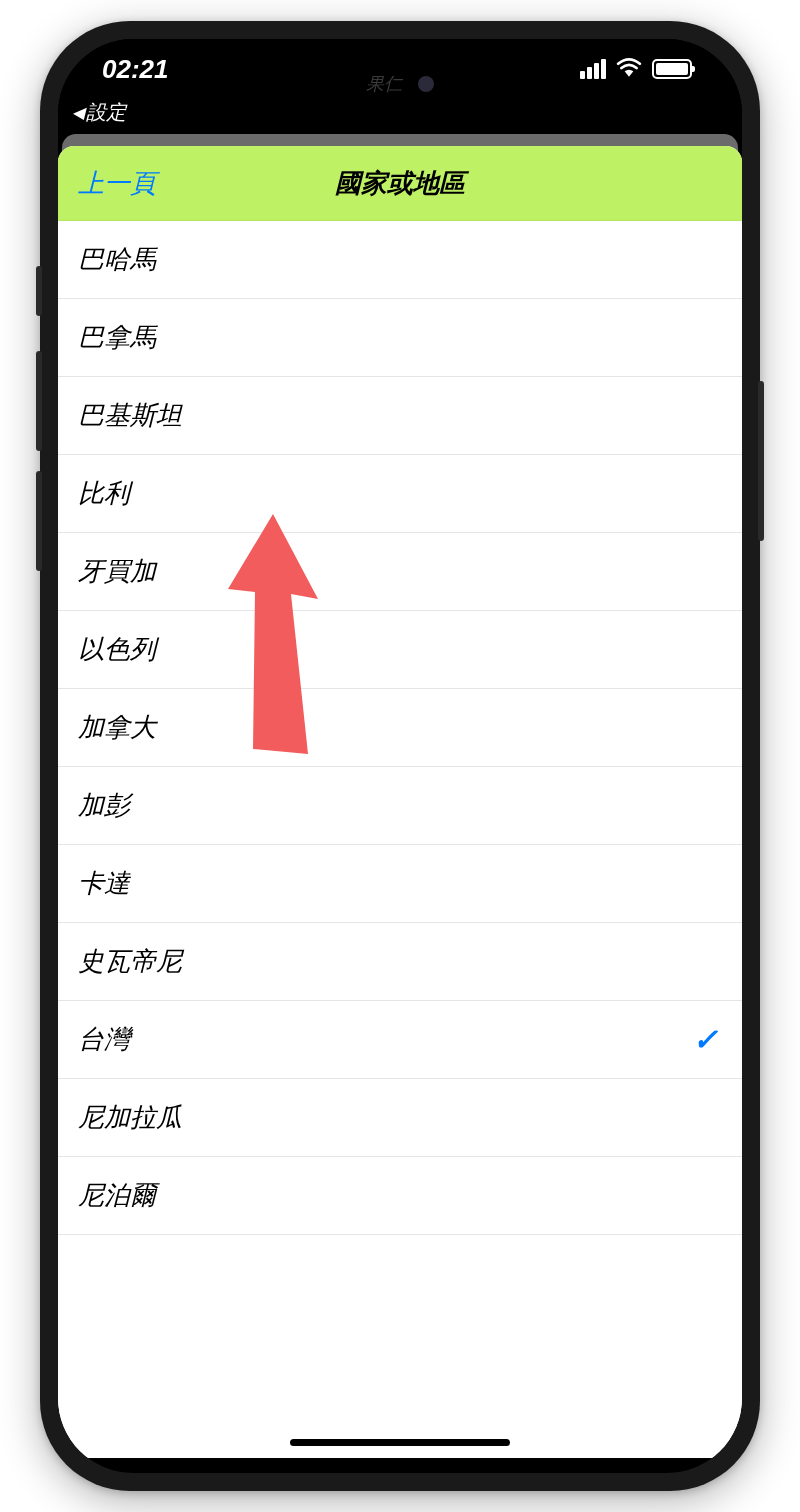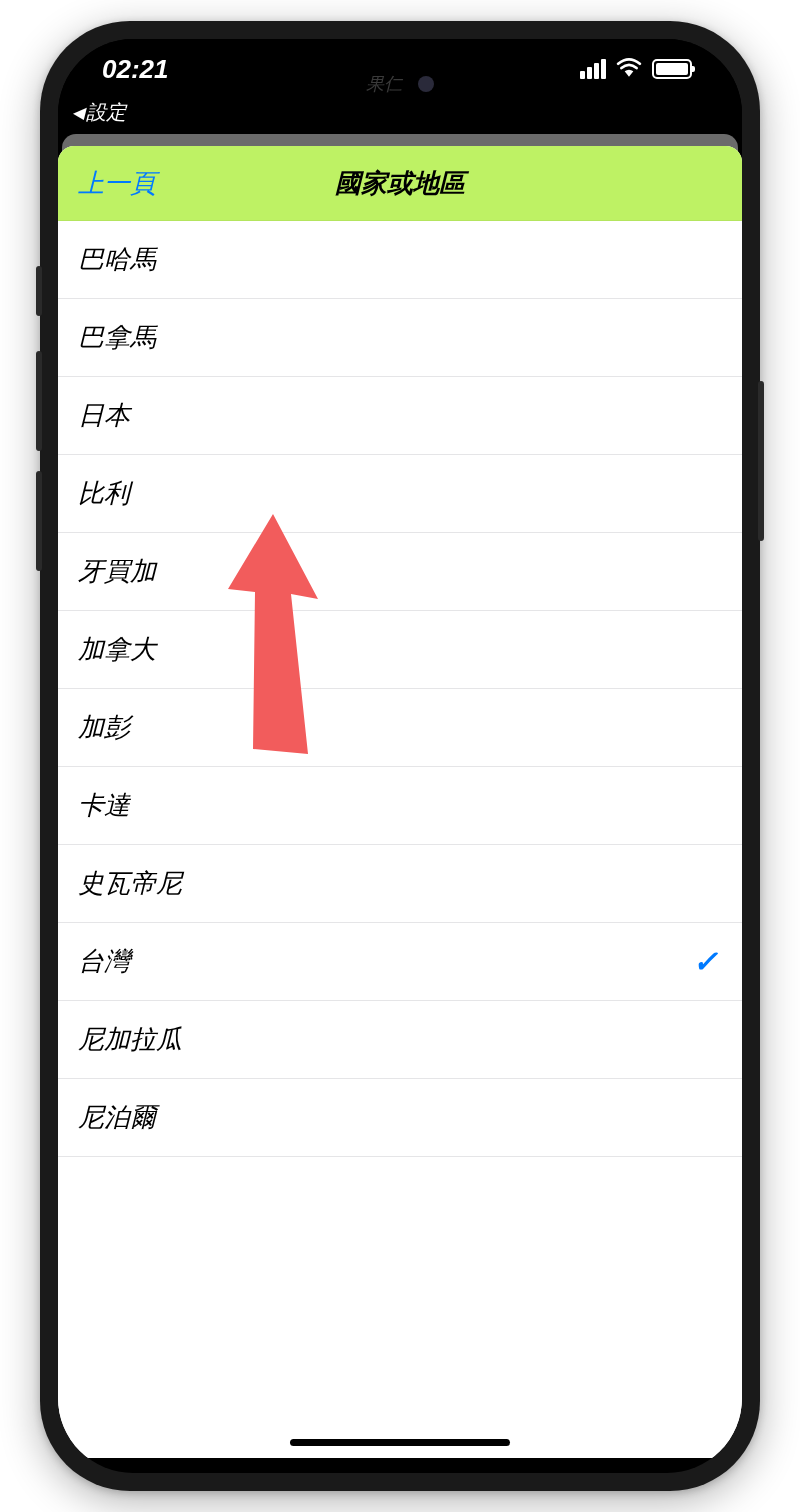--- a/index.html
+++ b/index.html
@@ -289,27 +289,30 @@
       </div>
 
       <div class="country-list" id="country-list">
       <div class="list-item">
             <span>巴哈馬</span>
           </div>
           <div class="list-item">
             <span>巴拿馬</span>
           </div>
           <div class="list-item">
-            <span>日本</span>
+            <span>巴基斯坦</span>
           </div>
           <div class="list-item">
             <span>比利</span>
           </div>
           <div class="list-item">
             <span>牙買加</span>
+          </div>
+          <div class="list-item">
+            <span>以色列</span>
           </div>
           <div class="list-item">
             <span>加拿大</span>
           </div>
           <div class="list-item">
             <span>加彭</span>
           </div>
           <div class="list-item">
             <span>卡達</span>
           </div>

